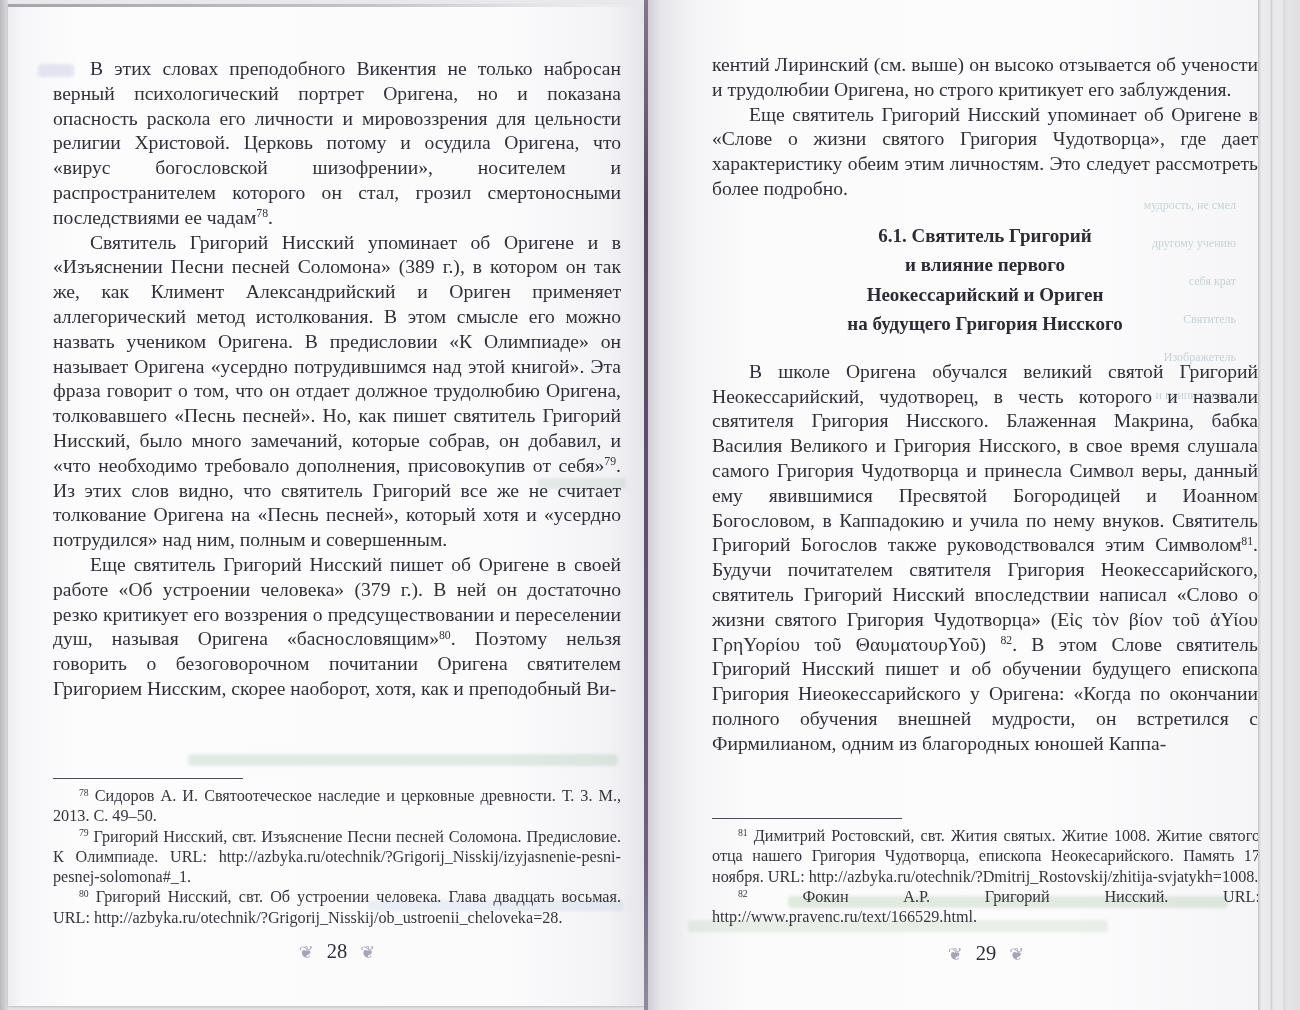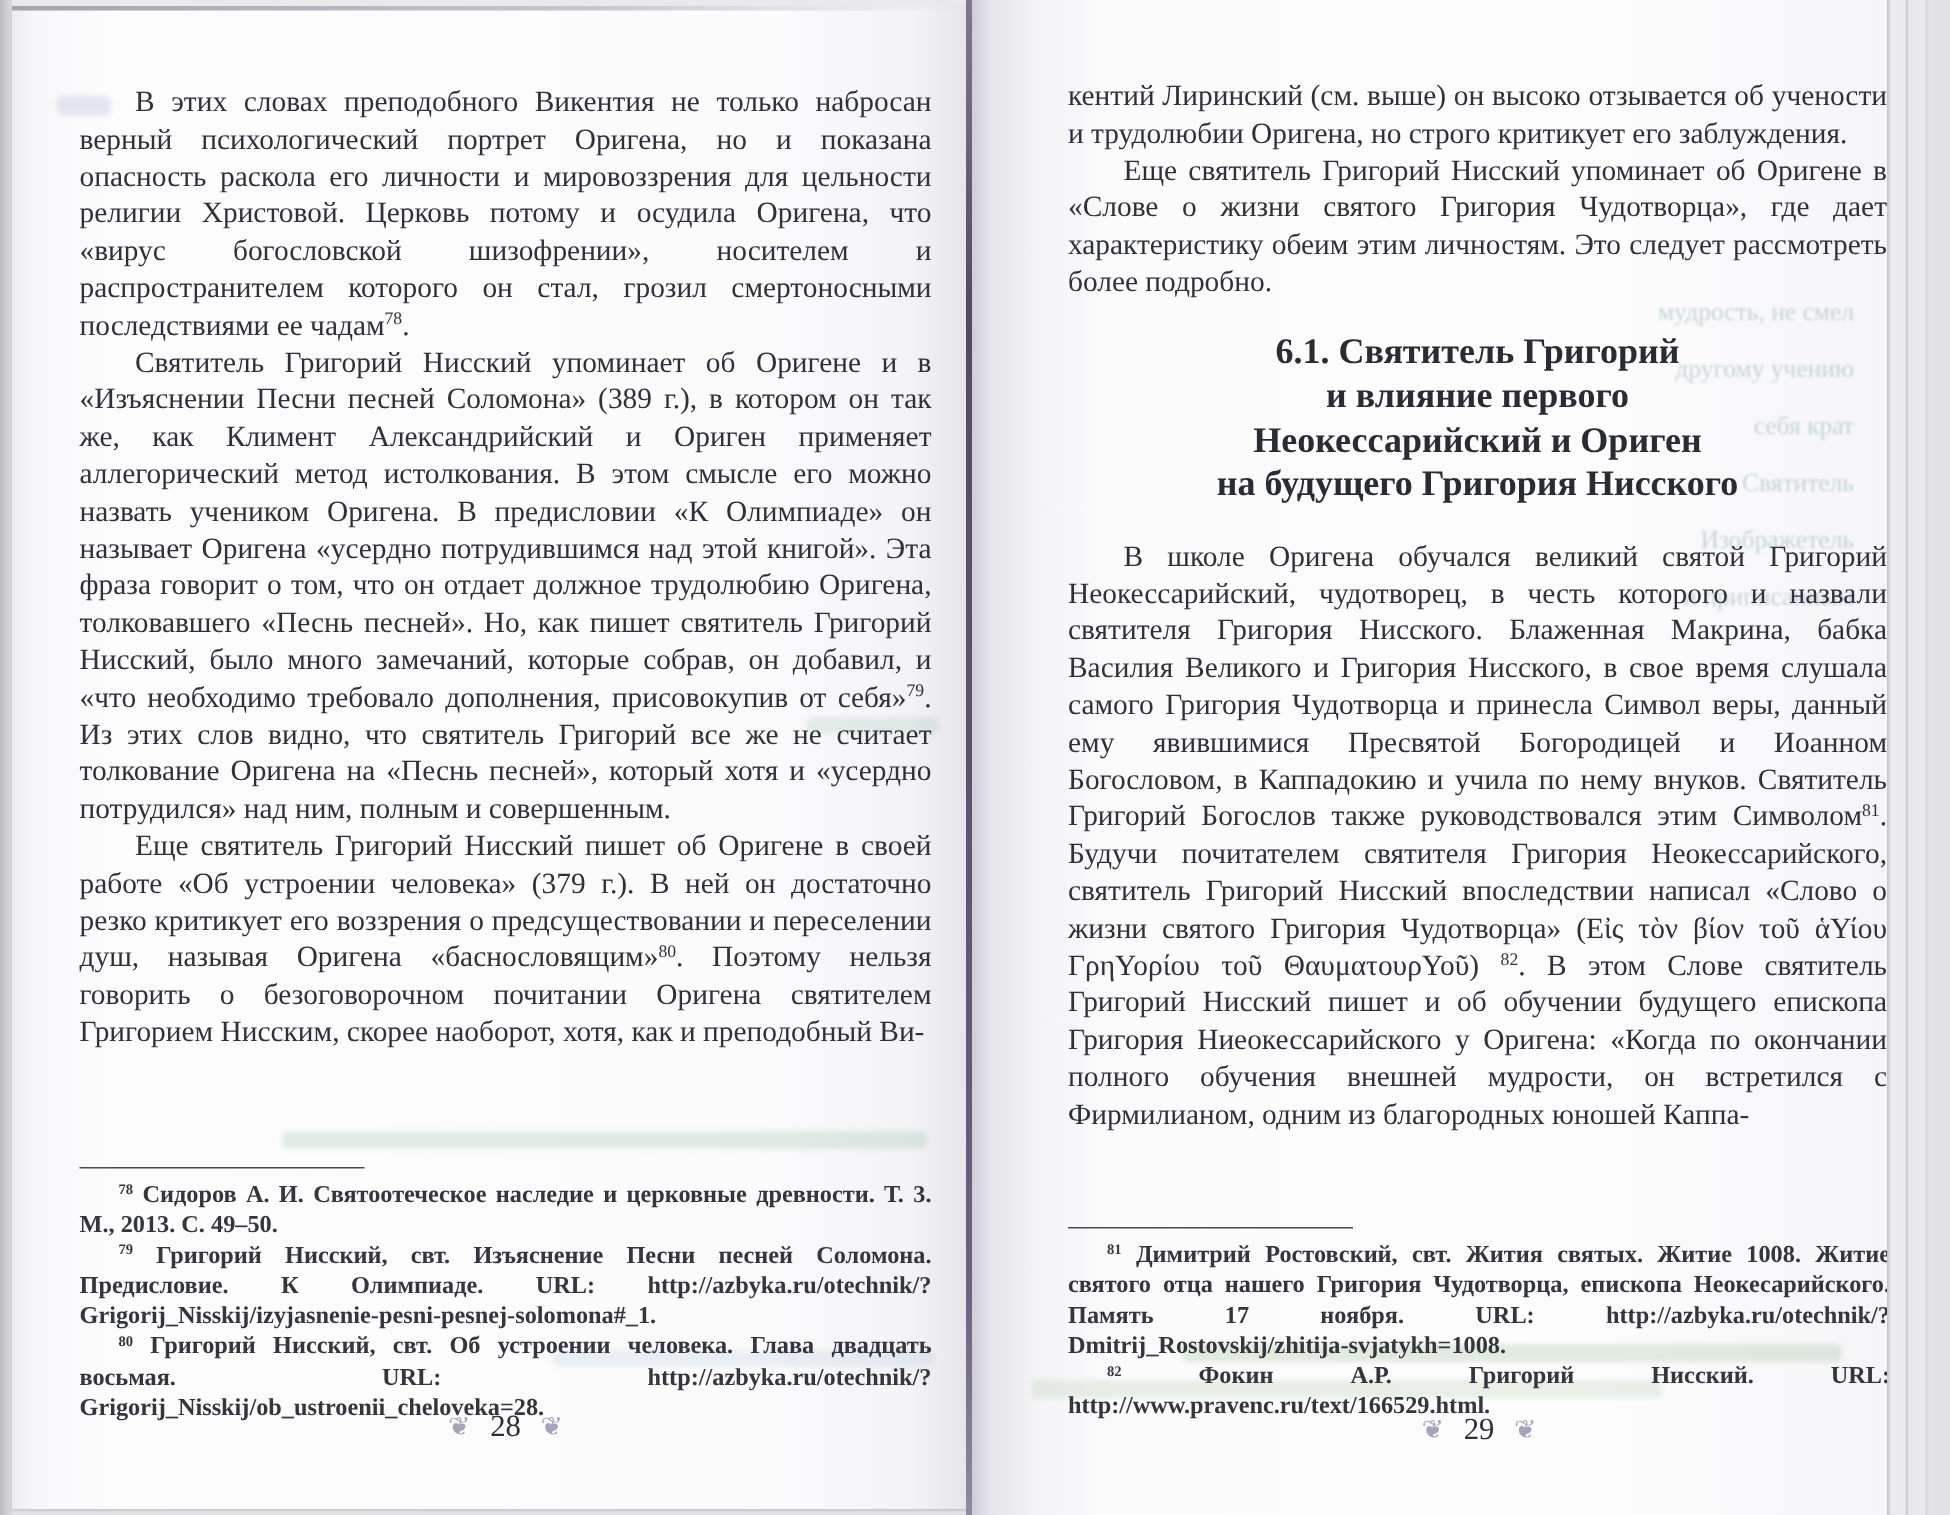--- a/index.html
+++ b/index.html
@@ -44,46 +44,46 @@
     font-size:19.6px;line-height:24.8px;
     text-rendering:optimizeLegibility;
   }
   .left-main{left:45px;top:53px;width:568px;}
   .right-main{left:64px;top:53px;width:546px;}
   .para{margin:0;}
   .para.indent{text-indent:37px;}
   sup{font-size:.6em;line-height:0;vertical-align:baseline;position:relative;top:-.55em;}
 
   .heading-block{margin:19px 0 21px;text-align:center;font-weight:bold;
-    font-size:24px;line-height:29.5px;color:#2b2b34;}
+    font-size:19px;line-height:29.5px;color:#2b2b34;}
 
   .footnotes{
     position:absolute;color:#35353e;text-align:justify;
     font-size:16.2px;line-height:20.3px;
   }
   .left-foot{left:45px;top:774px;width:568px;}
   .right-foot{left:64px;top:818px;width:548px;}
   .fn-rule{width:190px;height:0;border-top:1.6px solid #4b4b55;margin:0 0 7px 0;}
-  .fn{margin:0;text-indent:26px;overflow-wrap:anywhere;font-weight:bold;}
+  .fn{margin:0;text-indent:26px;overflow-wrap:anywhere;}
 
   .pagenum-row{
     position:absolute;display:flex;align-items:center;justify-content:center;gap:13px;
     color:#2e2e38;font-size:20.5px;
   }
   .left-num{left:45px;top:936px;width:568px;}
   .right-num{left:64px;top:942px;width:548px;}
   .ornament{
     font-family:"DejaVu Sans",sans-serif;font-size:18px;color:#9795ad;opacity:.85;
     transform:scaleY(.95);
   }
 
   
   .bleed-frag{
     position:absolute;right:22px;color:rgba(95,145,155,.34);
-    font-size:17px;white-space:nowrap;filter:blur(.6px);
+    font-size:12px;white-space:nowrap;filter:blur(.6px);
     font-family:"Liberation Serif","DejaVu Serif",serif;
   }
   .smudge{position:absolute;border-radius:4px;filter:blur(1.6px);}
 </style>
 </head>
 <body>
 
 <div class="spread">
 
   <div class="left-edge"></div>

